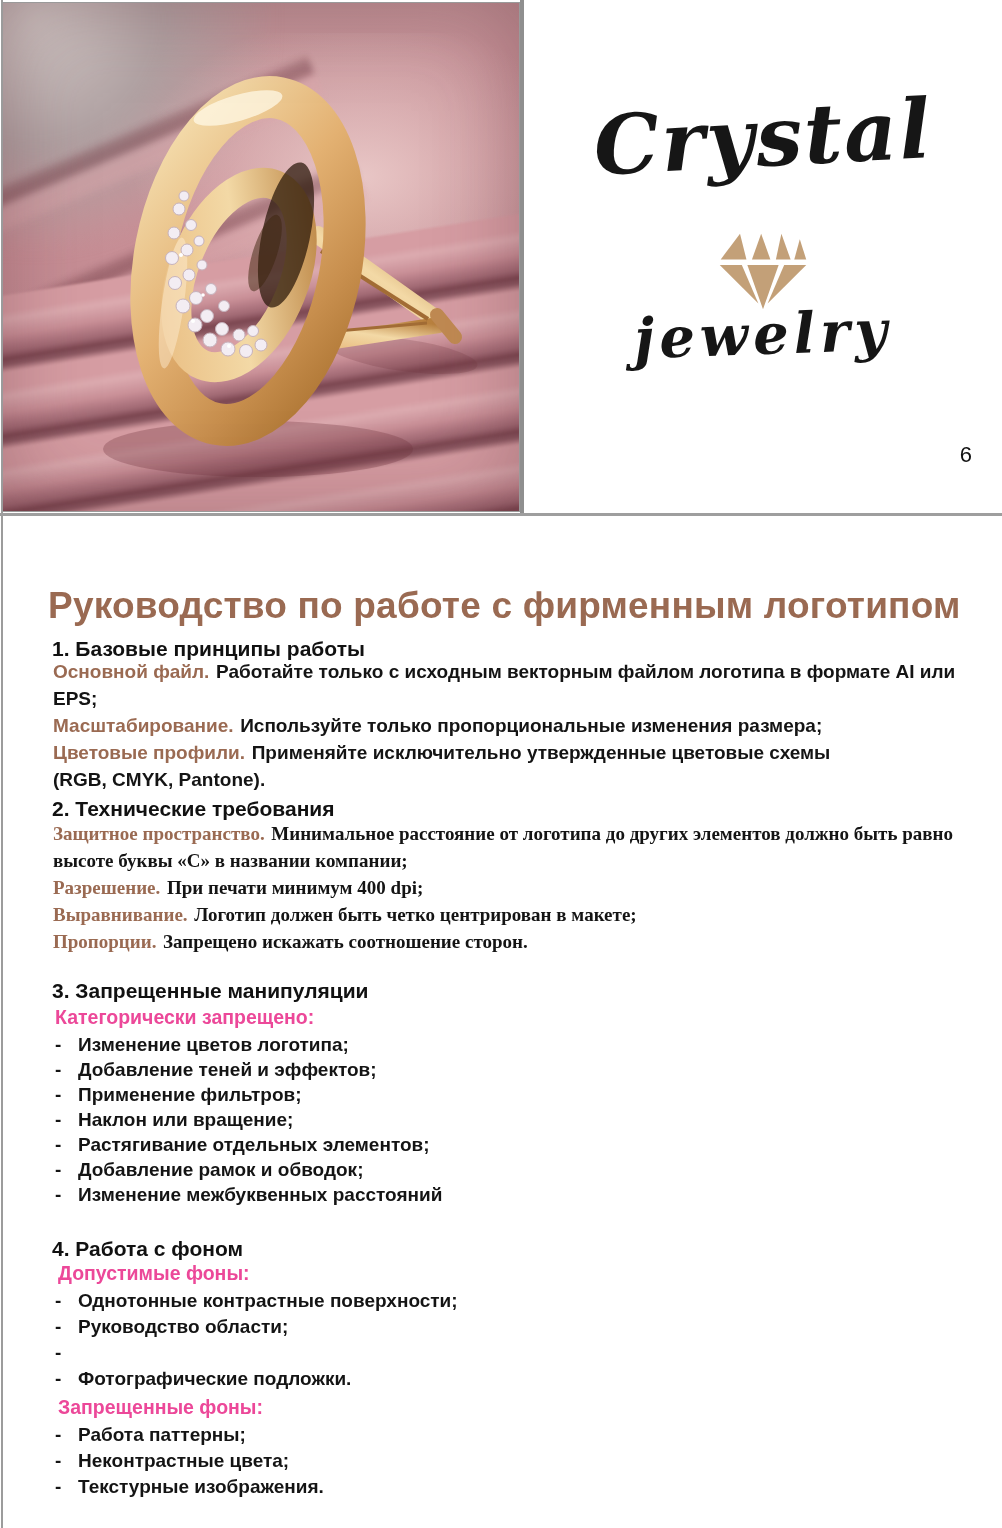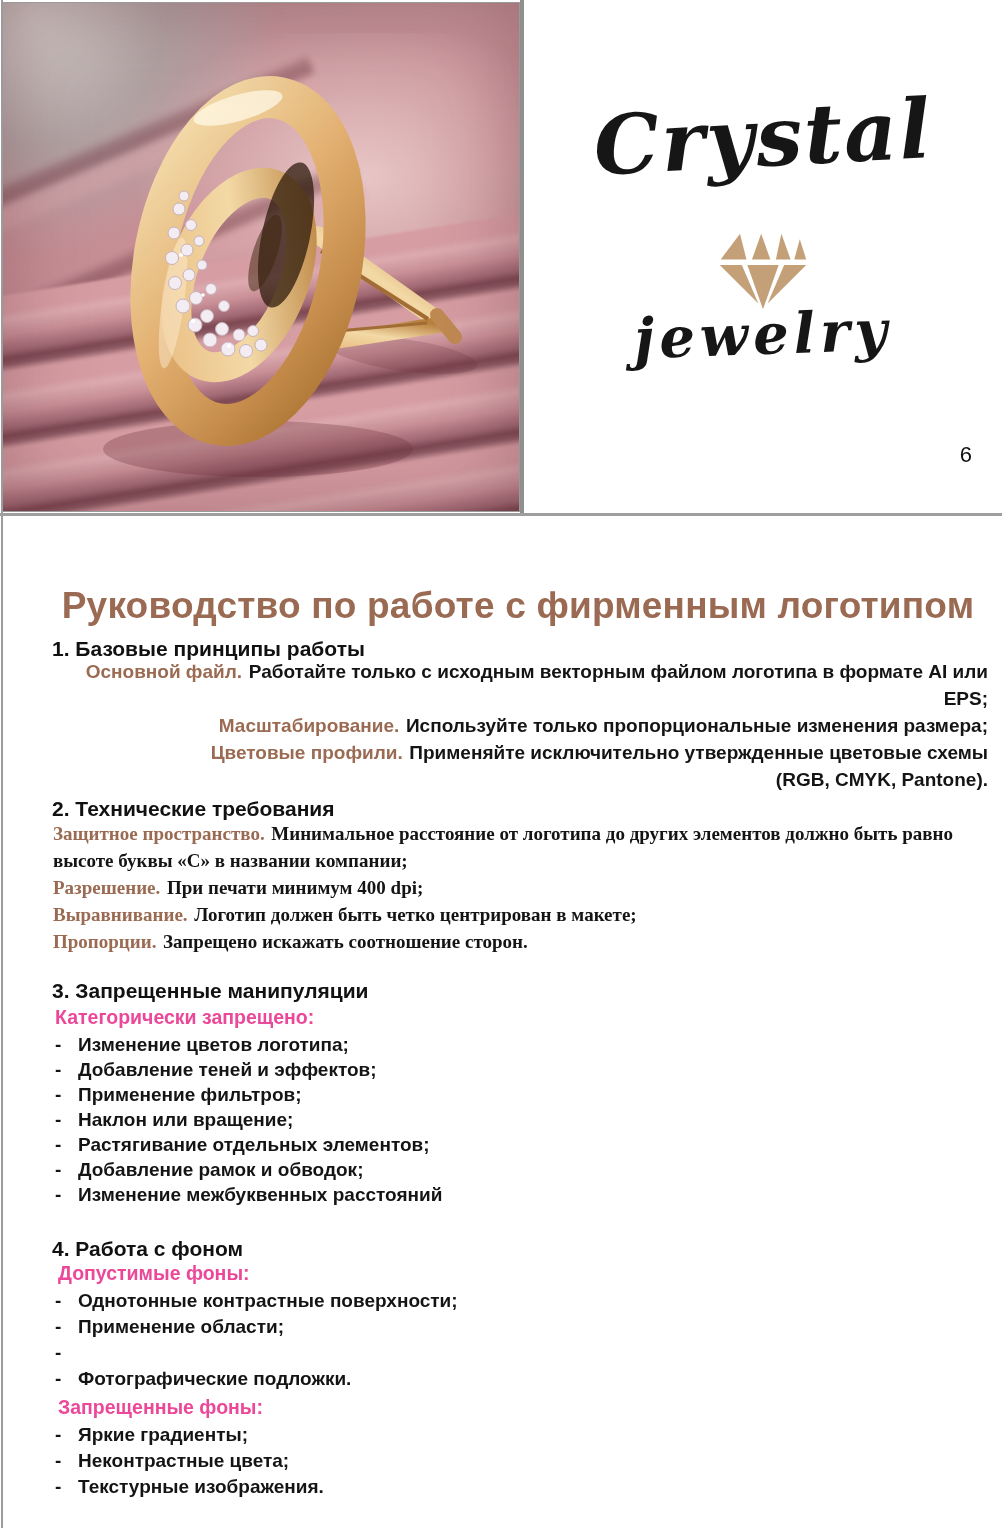--- a/index.html
+++ b/index.html
@@ -39,21 +39,21 @@
          font-family:"DejaVu Serif",serif;font-style:italic;font-weight:700;
          font-size:82px;line-height:1;color:#161616;letter-spacing:2px;transform:rotate(-3deg);}
   .logo-diamond{position:absolute;left:50%;top:230px;transform:translateX(-50%);}
   .logo-jewelry{position:absolute;left:0;right:0;top:306px;text-align:center;
          font-family:"DejaVu Serif",serif;font-style:italic;font-weight:700;
          font-size:56px;line-height:1;color:#161616;letter-spacing:5px;transform:rotate(-2deg);}
   .page-number{position:absolute;right:30px;top:442px;font-size:22px;color:#111;}
 
   
   .doc-title{position:absolute;left:48px;top:560px;width:940px;
-         font-size:37px;font-weight:700;color:#9a6a52;letter-spacing:.2px;text-align:center;}
+         font-size:37px;font-weight:700;color:#9a6a52;letter-spacing:.2px;}
   .sec-heading{position:absolute;left:52px;font-size:21px;font-weight:700;color:#111;}
   .para-block{position:absolute;left:53px;width:935px;font-size:19px;font-weight:600;
          line-height:27px;color:#141414;}
   .para-block p{margin:0;}
   .lbl{color:#9a6a52;margin-right:.35em;}
   .cont{display:block;color:#141414;}
   .intro{position:absolute;left:55px;font-size:19.5px;font-weight:600;color:#ec4899;}
   .blist{position:absolute;left:55px;width:920px;font-size:19px;font-weight:600;color:#141414;}
   .blist .row{display:flex;}
   .blist .dash{width:23px;flex:0 0 23px;}
@@ -150,21 +150,21 @@
       </g>
     </svg>
   </div>
   <div class="logo-jewelry">jewelry</div>
   <div class="page-number">6</div>
 </div>
 
 <h1 class="doc-title">Руководство по работе с фирменным логотипом</h1>
 
 <h2 class="sec-heading" style="top:620px;">1. Базовые принципы работы</h2>
-<div class="para-block" style="top:658px;text-align:right;">
+<div class="para-block" style="top:658px;">
   <p>
     <span class="lbl">Основной файл.</span><span>Работайте только с исходным векторным файлом логотипа в формате AI или EPS;</span>
   </p>
   <p>
     <span class="lbl">Масштабирование.</span><span>Используйте только пропорциональные изменения размера;</span>
   </p>
   <p>
     <span class="lbl">Цветовые профили.</span><span>Применяйте исключительно утвержденные цветовые схемы</span>
     <span class="cont">(RGB, CMYK, Pantone).</span>
   </p>
@@ -221,35 +221,35 @@
 
 <h2 class="sec-heading" style="top:1220px;">4. Работа с фоном</h2>
 <div class="intro" style="top:1262px;left:58px;">Допустимые фоны:</div>
 <div class="blist s4" style="top:1288px;">
   <div class="row">
       <span class="dash">-</span>
       <span>Однотонные контрастные поверхности;</span>
     </div>
   <div class="row">
       <span class="dash">-</span>
-      <span>Применение области;</span>
+      <span>Руководство области;</span>
     </div>
   <div class="row">
       <span class="dash">-</span>
     </div>
   <div class="row">
       <span class="dash">-</span>
       <span>Фотографические подложки.</span>
     </div>
 </div>
 <div class="intro" style="top:1396px;left:58px;">Запрещенные фоны:</div>
 <div class="blist s4" style="top:1422px;">
   <div class="row">
       <span class="dash">-</span>
-      <span>Яркие градиенты;</span>
+      <span>Работа паттерны;</span>
     </div>
   <div class="row">
       <span class="dash">-</span>
       <span>Неконтрастные цвета;</span>
     </div>
   <div class="row">
       <span class="dash">-</span>
       <span>Текстурные изображения.</span>
     </div>
 </div>

